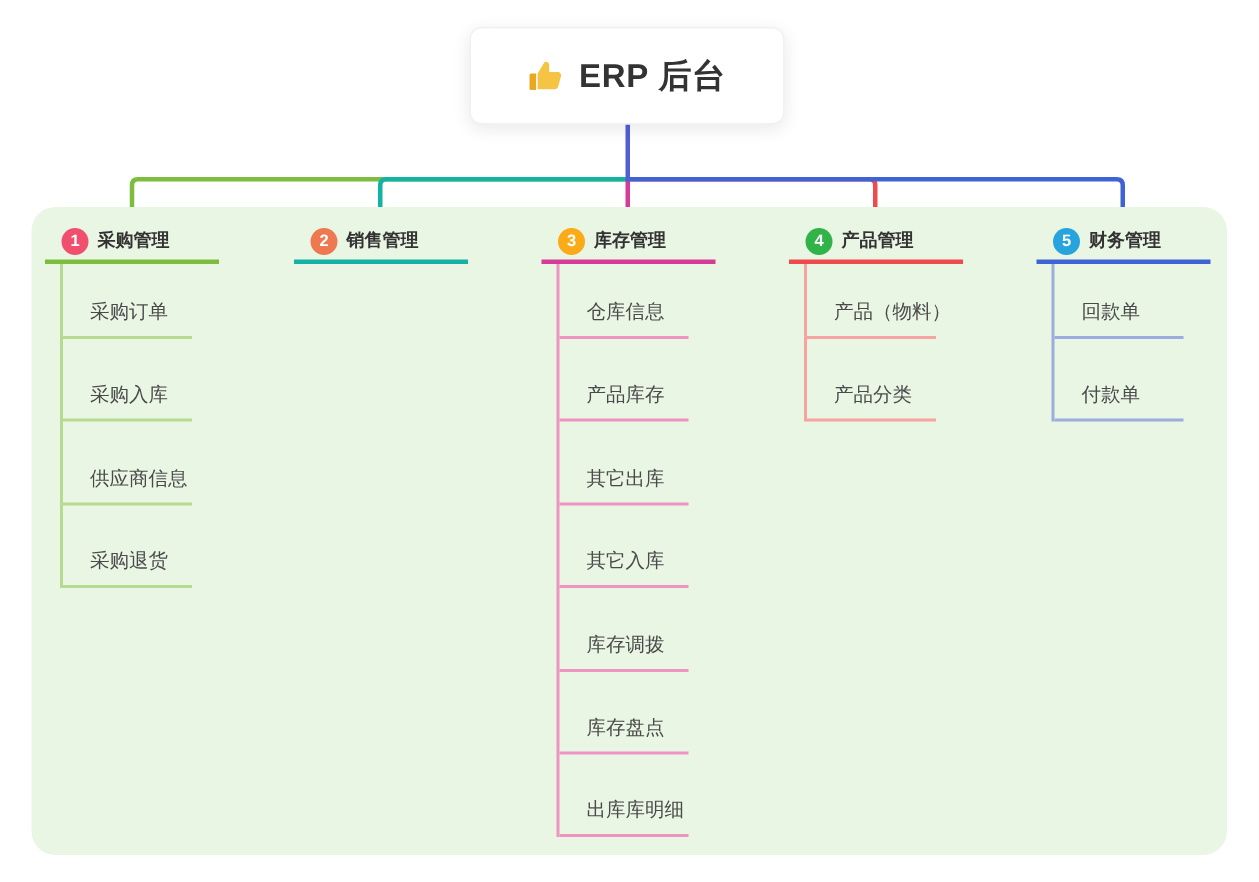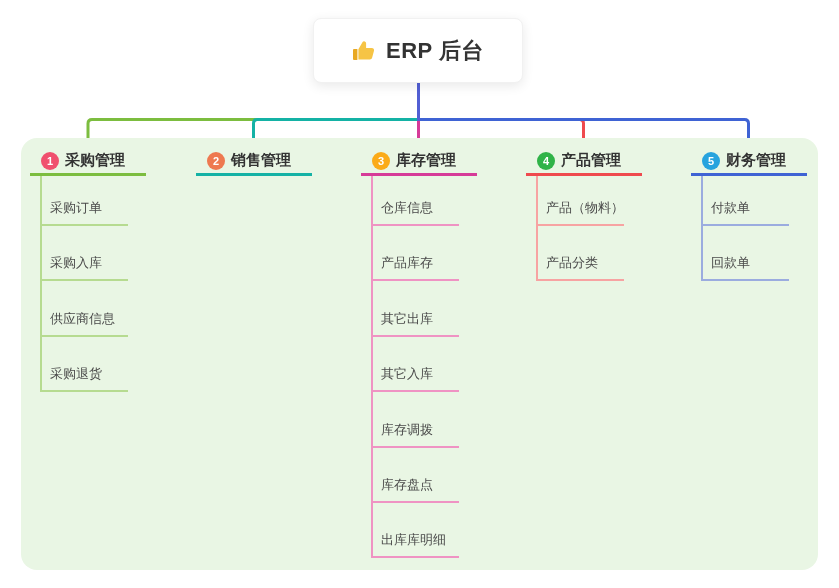--- a/index.html
+++ b/index.html
@@ -27,25 +27,25 @@
     display:flex; align-items:center; gap:6px;
     height:28px; padding-left:11px;
     border-bottom:3px solid var(--c);
   }
   .badge {
     width:18px; height:18px; border-radius:50%;
     background:var(--bc); color:#ffffff;
     font-size:11px; font-weight:bold; line-height:18px; text-align:center;
     flex:0 0 18px;
   }
-  .col-title { font-size:15px; font-weight:600; color:#333333; white-space:nowrap; }
+  .col-title { font-size:12px; font-weight:600; color:#333333; white-space:nowrap; }
   .children { margin-left:10px; width:88px; border-left:2px solid var(--lc); }
   .child {
     height:55.4px; border-bottom:2px solid var(--lc);
-    display:flex; align-items:flex-end; padding:0 0 7px 8px;
+    display:flex; align-items:flex-end; padding:0 0 7px 18px;
   }
   .child:first-child { height:50px; }
   .child span { font-size:13px; color:#4a4a4a; white-space:nowrap; }
 </style>
 </head>
 <body>
 
 <div class="canvas" style="--panel-bg: #e9f6e4;">
   <svg id="connectors" width="839" height="588">
       <path d="M 88 144 L 88 123.5 Q 88 119.5 92 119.5 L 418.5 119.5" stroke="#7cbd3f" stroke-width="3" fill="none"></path>
@@ -136,20 +136,20 @@
         </div>
       </div>
     </div>
     <div class="column" style="left: 691px; --c: #3f63d4; --bc: #27a3de; --lc: #9bacdf;">
       <div class="col-header">
         <span class="badge">5</span>
         <span class="col-title">财务管理</span>
       </div>
       <div class="children">
         <div class="child">
-          <span>付款单</span>
+          <span>回款单</span>
         </div>
         <div class="child">
-          <span>回款单</span>
+          <span>付款单</span>
         </div>
       </div>
     </div>
   </div>
 
 </body></html>

